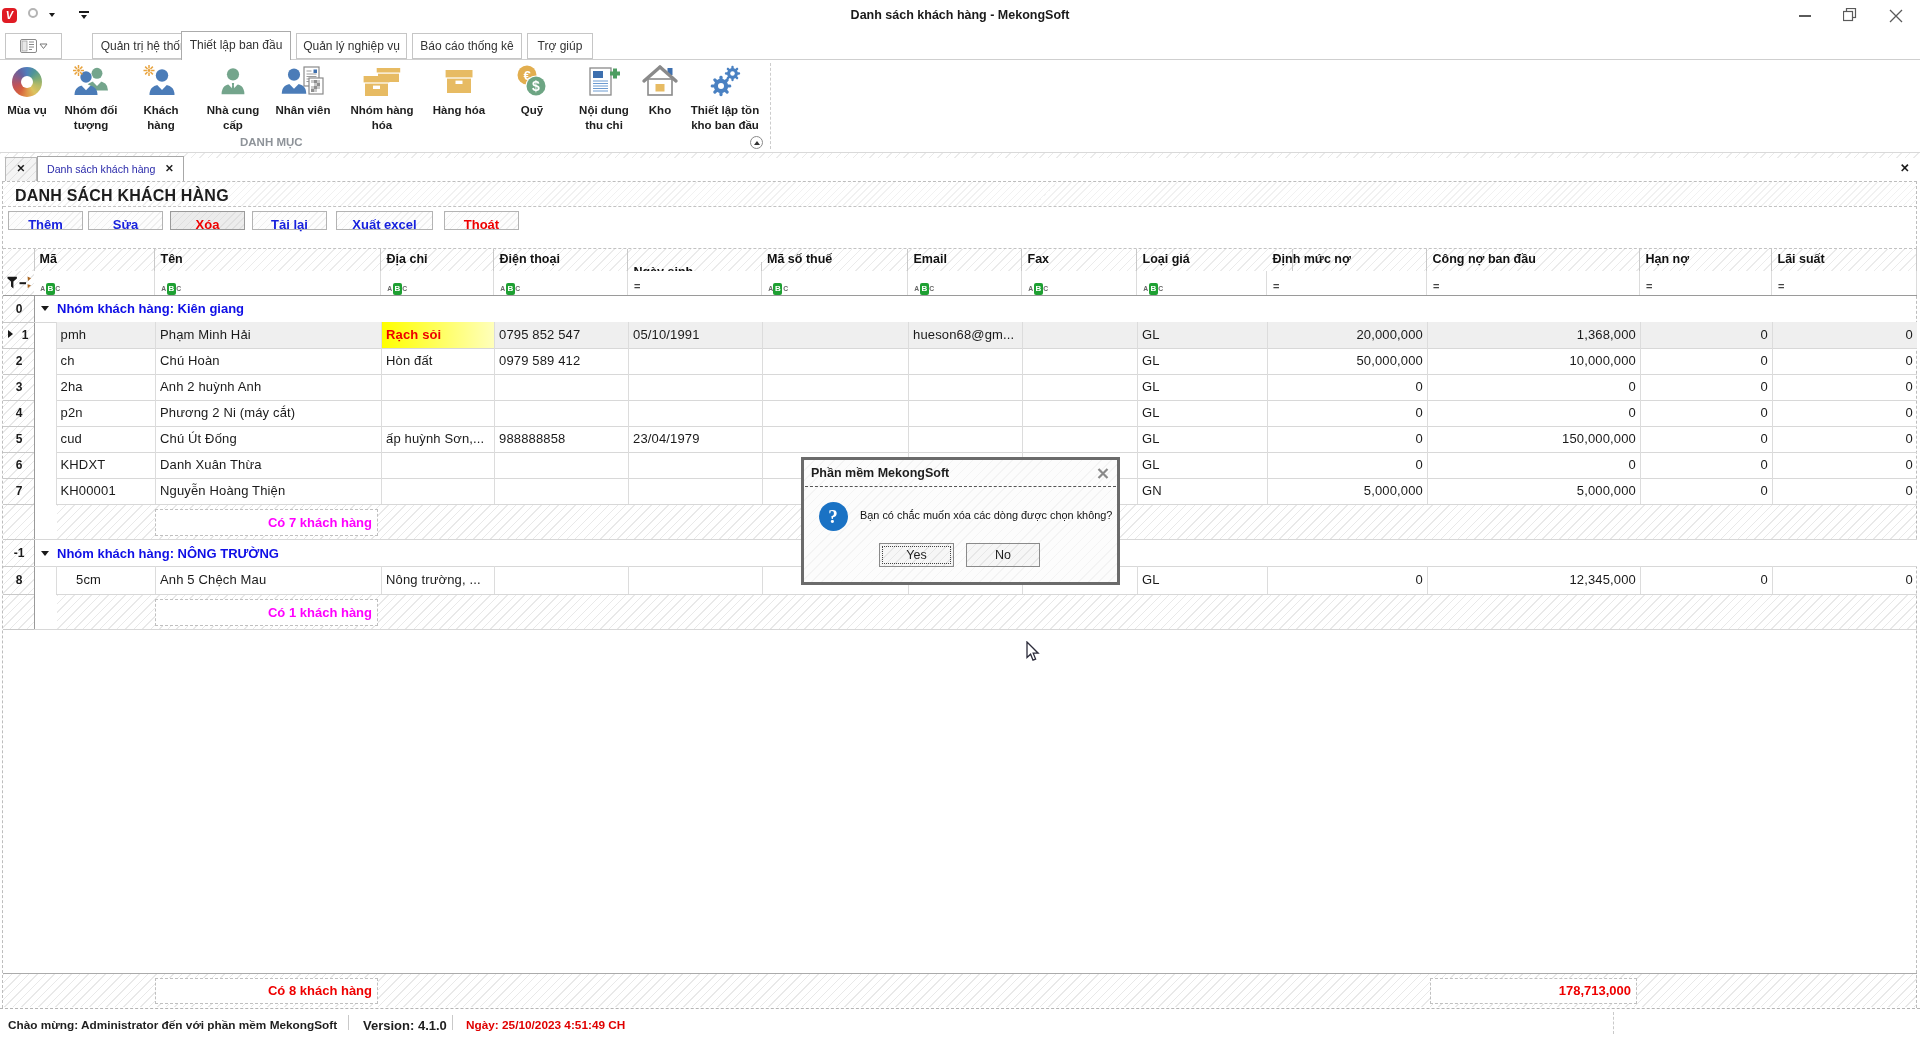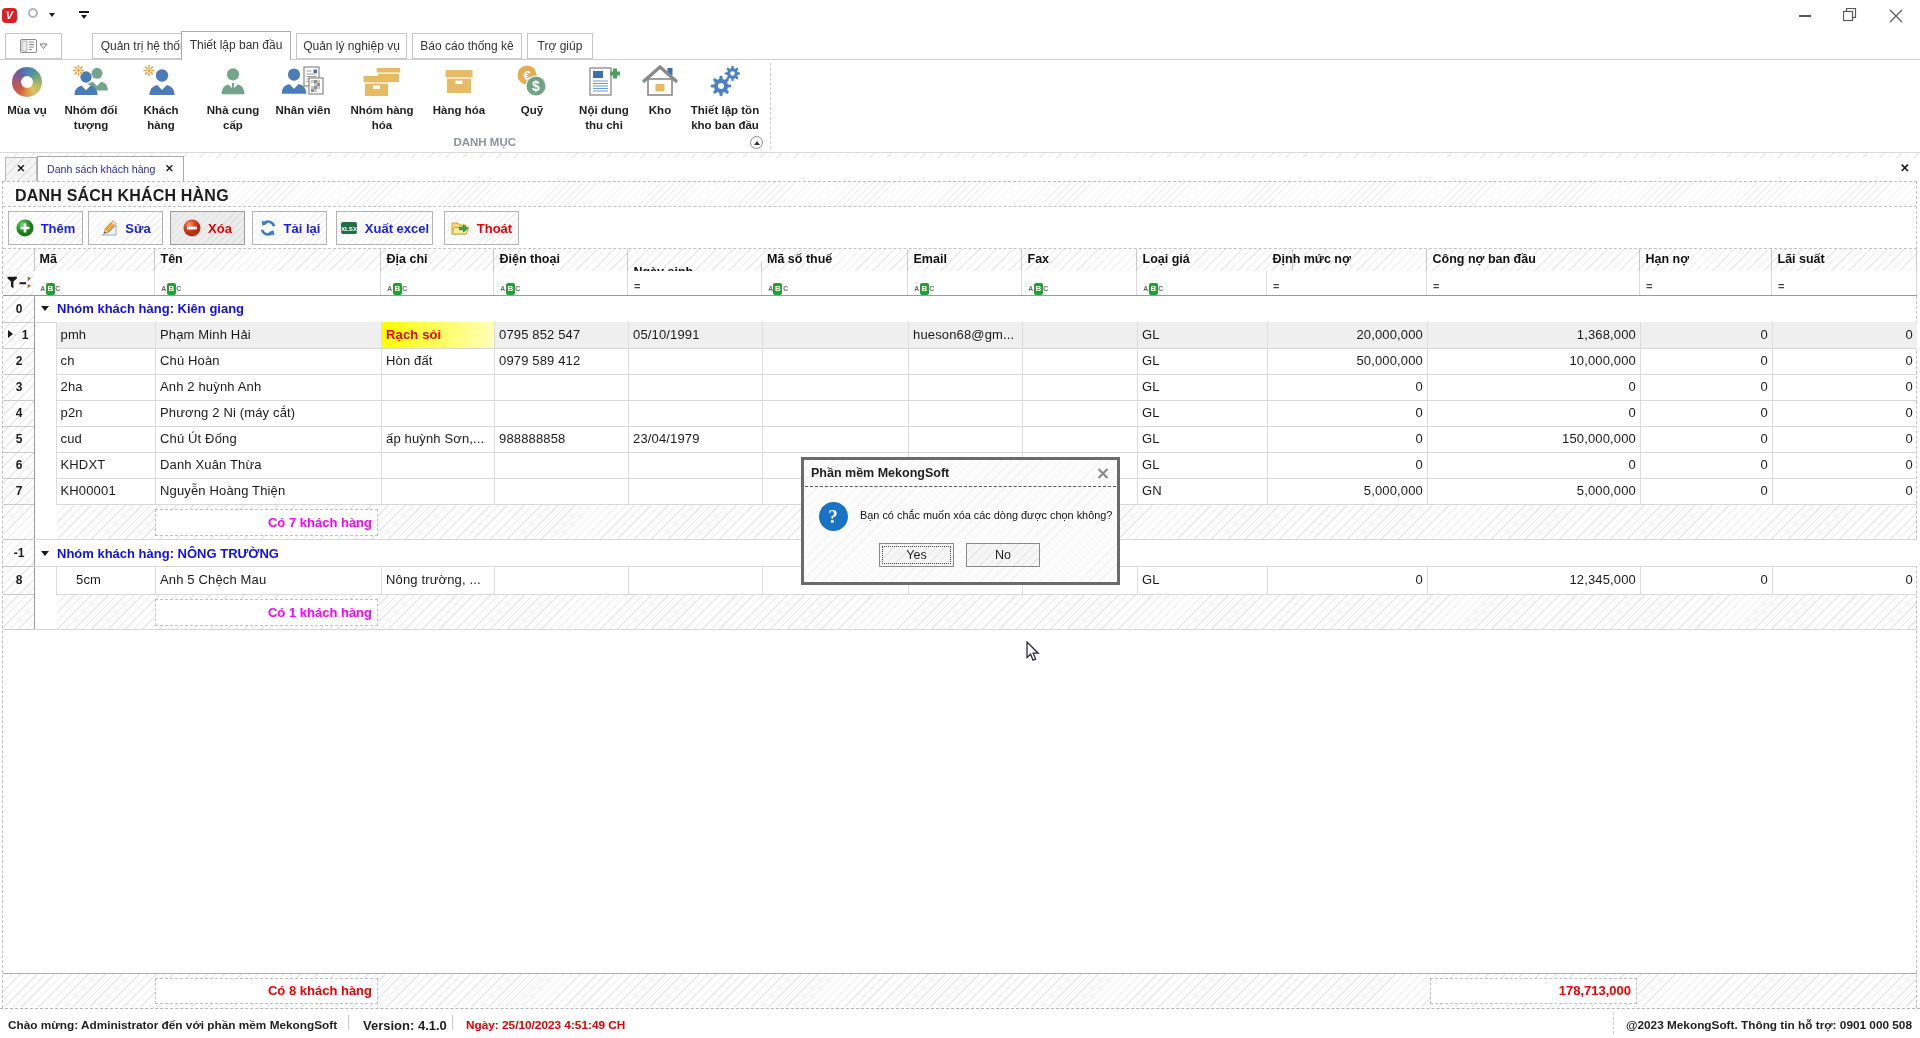--- a/index.html
+++ b/index.html
@@ -12,23 +12,23 @@
   .hatchmd { background-image:repeating-linear-gradient(135deg, rgba(60,60,60,0.10) 0 1px, transparent 1px 6px); }
   .b { font-weight:bold; }
   
   .rtab { position:absolute; top:33px; height:26px; background:#fff; border:1px solid #c6c6c6;
     font-size:12px; color:#333; text-align:center; line-height:24px; }
   
   .ritem { position:absolute; top:64px; width:110px; text-align:center; }
   .ritem .lbl { font-size:11.5px; font-weight:bold; color:#1e1e1e; line-height:14.5px; margin-top:3px; }
   .ricon { height:36px; display:flex; align-items:center; justify-content:center; }
   
-  .tbtn { position:absolute; top:211px; height:34px; border:1px solid #b3b3b3; background:#fdfdfd;
+  .tbtn { position:absolute; top:211px; height:19px; border:1px solid #b3b3b3; background:#fdfdfd;
     display:flex; align-items:center; justify-content:center; gap:7px; font-size:13px; font-weight:bold;
-    background-image:repeating-linear-gradient(135deg, rgba(60,60,60,0.07) 0 1px, transparent 1px 5px); }
+    background-image:repeating-linear-gradient(135deg, rgba(60,60,60,0.07) 0 1px, transparent 1px 5px);flex-direction:column; }
   
   .hcell { position:absolute; top:0; height:22px; font-size:12.5px; font-weight:bold; color:#111;
     padding:3px 0 0 4.5px; border-right:1px solid #c9c9c9; }
   .fcell { position:absolute; top:0; height:24px; border-right:1px solid #dcdcdc; }
   .cell { position:absolute; font-size:13px; letter-spacing:0.15px; color:#1a1a1a; white-space:nowrap; overflow:hidden; }
   .grp { position:absolute; left:57px; font-size:13px; font-weight:bold; color:#0f0fe6; }
   .ind { position:absolute; left:4px; width:30px; text-align:center; font-size:12px; font-weight:bold; color:#1a1a1a; }
   .sumbox { position:absolute; left:155px; width:223px; border:1px dashed #c0c0c0; background:#fff;
     font-size:13px; font-weight:bold; text-align:right; padding-right:5px; }
   .abc { display:inline-flex; align-items:center; height:12px; }
@@ -45,20 +45,21 @@
 <body>
 <div id="app">
 
   <div class="abs" style="left:0;top:0;width:1920px;height:32px;background:#fff;"></div>
   <div class="abs" style="left:2px;top:8px;width:15px;height:15px;border-radius:4px;background:#e01b24;"></div>
   <div class="abs b" style="left:2px;top:8px;width:15px;height:15px;color:#fff;font-size:11px;text-align:center;line-height:15px;font-style:italic;">V</div>
   <div class="abs" style="left:28px;top:8px;width:10px;height:10px;border:2.5px solid #b4b4b4;border-radius:50%;"></div>
   <div class="abs" style="left:49px;top:13px;width:0;height:0;border-left:3.5px solid transparent;border-right:3.5px solid transparent;border-top:4.5px solid #1a1a1a;"></div>
   <div class="abs" style="left:79px;top:11px;width:10px;height:2px;background:#1a1a1a;"></div>
   <div class="abs" style="left:80.5px;top:15px;width:0;height:0;border-left:3.5px solid transparent;border-right:3.5px solid transparent;border-top:4.5px solid #1a1a1a;"></div>
+  <div class="abs b" style="left:0;top:8px;width:1920px;text-align:center;font-size:12.5px;color:#1a1a1a;">Danh sách khách hàng - MekongSoft</div>
 
   <div class="abs" style="left:1799px;top:15px;width:12px;height:2px;background:#5a5a5a;"></div>
   <svg class="abs" style="left:1843px;top:8px;" width="14" height="14" viewBox="0 0 14 14">
     <rect x="3.5" y="0.5" width="9" height="9" fill="none" stroke="#5a5a5a" stroke-width="1.2"></rect>
     <rect x="0.5" y="3.5" width="9" height="9" fill="#fff" stroke="#5a5a5a" stroke-width="1.2"></rect>
   </svg>
   <svg class="abs" style="left:1889px;top:9px;" width="14" height="14" viewBox="0 0 14 14">
     <path d="M1 1 L13 13 M13 1 L1 13" stroke="#5a5a5a" stroke-width="1.3"></path>
   </svg>
 
@@ -73,21 +74,21 @@
   <svg class="abs" style="left:20px;top:39px;z-index:3" width="28" height="15" viewBox="0 0 28 15">
     <rect x="0.5" y="0.5" width="16" height="13" rx="1.5" fill="#fff" stroke="#8a8a8a" stroke-width="1"></rect>
     <rect x="2" y="2" width="5" height="10" fill="#e8e8e8" stroke="#999" stroke-width="0.7"></rect>
     <path d="M9 3h5M9 5.5h5M9 8h5M9 10.5h3" stroke="#888" stroke-width="1"></path>
     <path d="M20 5 l7 0 l-3.5 4.5 z" fill="#fff" stroke="#777" stroke-width="1"></path>
   </svg>
 
   <div class="abs" style="left:0;top:60px;width:1920px;height:92px;background:#fff;"></div>
   <div class="abs" style="left:0;top:152px;width:1920px;height:1px;background:#d9d9d9;"></div>
   <div class="abs" style="left:770px;top:63px;width:1px;height:86px;border-left:1px dashed #cccccc;"></div>
-  <div class="abs b" style="left:240px;top:136px;width:276px;text-align:right;font-size:11.5px;color:#8e9399;">DANH MỤC</div>
+  <div class="abs b" style="left:240px;top:136px;width:276px;text-align:left;font-size:11.5px;color:#8e9399;">DANH MỤC</div>
   <div class="abs" style="left:750px;top:136px;width:13px;height:13px;border:1px solid #8a8a8a;border-radius:50%;"></div>
   <div class="abs" style="left:754px;top:141px;width:0;height:0;border-left:3px solid transparent;border-right:3px solid transparent;border-bottom:4px solid #333;"></div>
 
   <div id="ribbonitems">
 <div class="ritem" style="left:2px;width:50px;">
 <div class="ricon">
           <div style="position:relative;width:30px;height:30px;border-radius:50%;background:conic-gradient(from 0deg,#4f7fbc,#4f9597,#7dab76,#b8bb66,#dcc35f,#e0974a,#d5603e,#c05259,#935a80,#64619f,#4f7fbc);">
             <div style="position:absolute;left:9px;top:9px;width:12px;height:12px;border-radius:50%;background:#fff;"></div>
           </div>
         </div>
@@ -661,21 +662,20 @@
 <div class="sumbox" style="left:1430px;width:207px;top:978px;height:26px;line-height:24px;color:#ee0000;">178,713,000</div>
 </div>
 
   <div class="abs" style="left:0;top:1008px;width:1920px;border-top:1px dashed #b5b5b5;"></div>
   <div class="abs b" style="left:8px;top:1018px;font-size:11.8px;color:#1e1e1e;">Chào mừng: Administrator đến với phần mềm MekongSoft</div>
   <div class="abs" style="left:348px;top:1015px;width:1px;height:15px;background:#c9c9c9;"></div>
   <div class="abs b" style="left:363px;top:1018px;font-size:13px;color:#1e1e1e;">Version: 4.1.0</div>
   <div class="abs" style="left:452px;top:1015px;width:1px;height:15px;background:#c9c9c9;"></div>
   <div class="abs b" style="left:466px;top:1018px;font-size:11.8px;color:#e00000;">Ngày: 25/10/2023 4:51:49 CH</div>
   <div class="abs" style="left:1613px;top:1012px;height:22px;border-left:1px dashed #c9c9c9;"></div>
-  <div class="abs b" style="left:1312px;top:1018px;width:600px;text-align:right;font-size:11.8px;color:#1e1e1e;">@2023 MekongSoft. Thông tin hỗ trợ: 0901 000 508</div>
 
   <div id="dialog">
 
 <div class="abs" style="left:801px;top:457px;width:319px;height:128px;border:3.5px solid #6b6b6b;background:#fcfcfc;z-index:40;
   background-image:repeating-linear-gradient(135deg,rgba(60,60,60,0.045) 0 1px,transparent 1px 7px);"></div>
 <div class="abs b" style="left:811px;top:466px;font-size:12.5px;color:#1e1e1e;z-index:41;">Phần mềm MekongSoft</div>
 <svg class="abs" style="left:1097px;top:468px;z-index:41" width="12" height="11" viewBox="0 0 12 11">
         <path d="M1.5 1 L10.5 10 M10.5 1 L1.5 10" stroke="#8a8a8a" stroke-width="2.2"></path>
       </svg>
 <div class="abs" style="left:805px;top:485.5px;width:311px;border-top:1.5px dashed #555;z-index:41;"></div>

